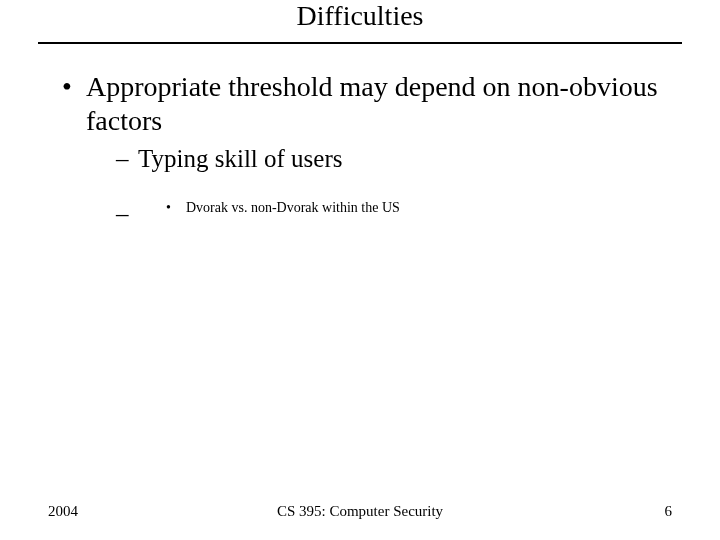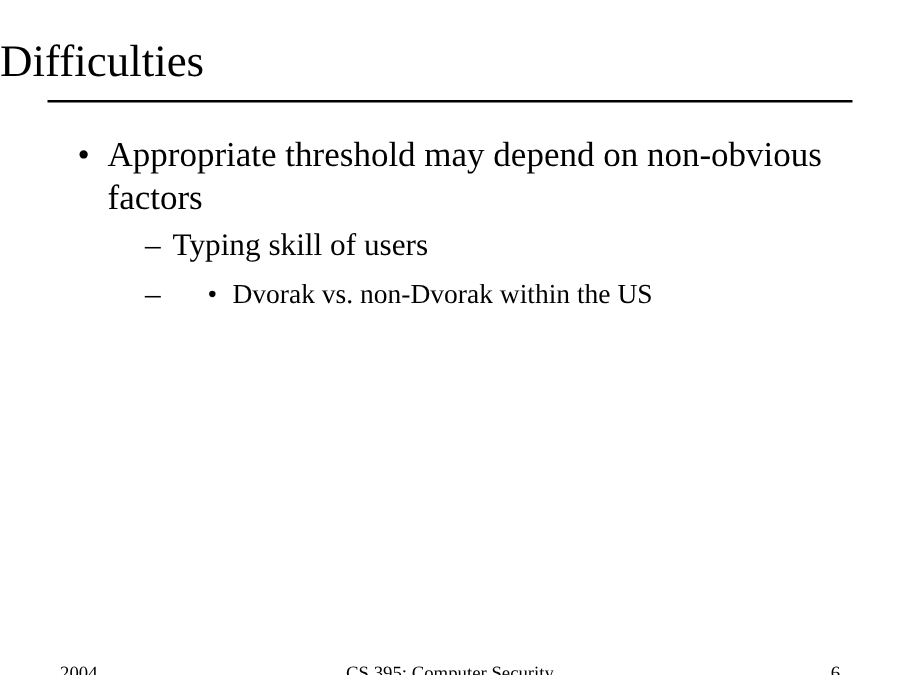--- a/index.html
+++ b/index.html
@@ -12,22 +12,22 @@
     color: #000000;
     overflow: hidden;
   }
   .slide {
     position: relative;
     width: 720px;
     height: 540px;
     box-sizing: border-box;
   }
   .title {
-    font-size: 36px;
-    margin-top: 28px;
+    text-align: center;
+    font-size: 28px;
     font-weight: normal;
   }
   .rule {
     margin: 10px 38px 0 38px;
     border: none;
     border-top: 2.5px solid #000;
   }
   .body {
     margin: 26px 50px 0 62px;
   }
@@ -62,22 +62,22 @@
   }
   ul.level2 > li {
     position: relative;
     padding-left: 22px;
     margin-bottom: 2px;
     font-family: Liberation Serif, serif;
   }
   ul.level3 {
     list-style: none;
     padding: 0;
-    margin: 8px 0 0 28px;
-    font-size: 22px;
+    margin: 24px 0 0 28px;
+    font-size: 14px;
     line-height: 1.25;
   }
   ul.level3 > li::before {
     content: "•";
     position: absolute;
     margin-left: -20px;
   }
   ul.level3 > li {
     position: relative;
     padding-left: 20px;

